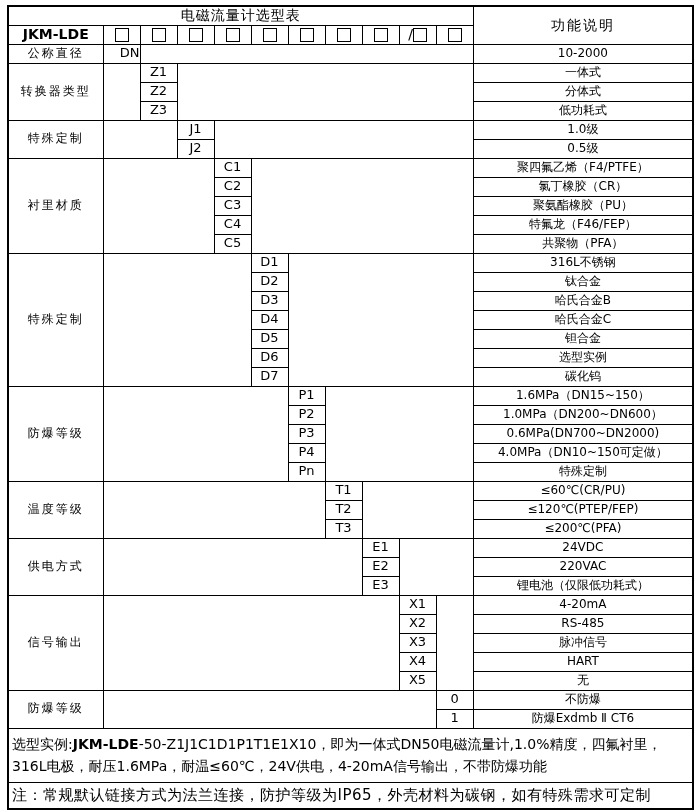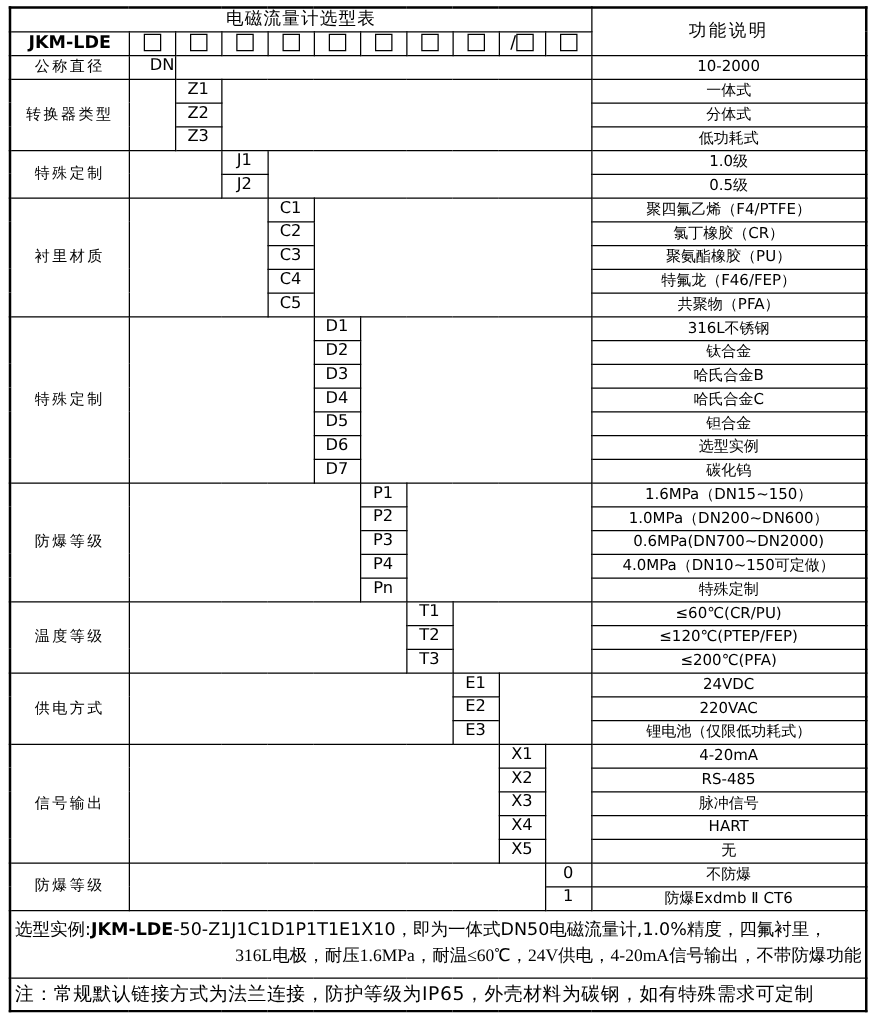--- a/index.html
+++ b/index.html
@@ -62,21 +62,21 @@
     vertical-align: middle;
   }
   tr.example-row { height: 54px; }
   tr.example-row td {
     white-space: normal;
     font-size: 14px;
     vertical-align: middle;
     padding: 2px 3px;
   }
   .ex-line1 { text-align: left; line-height: 22px; }
-  .ex-line2 { text-align: right; line-height: 22px; font-family: Liberation Serif, serif; }
+  .ex-line2 { text-align: left; line-height: 22px; }
   .ex-model { font-weight: bold; }
   tr.note-row { height: 27px; }
   tr.note-row td {
     text-align: left;
     font-size: 15px;
     padding-left: 3px;
     letter-spacing: 0.5px;
   }
 </style>
 </head>

